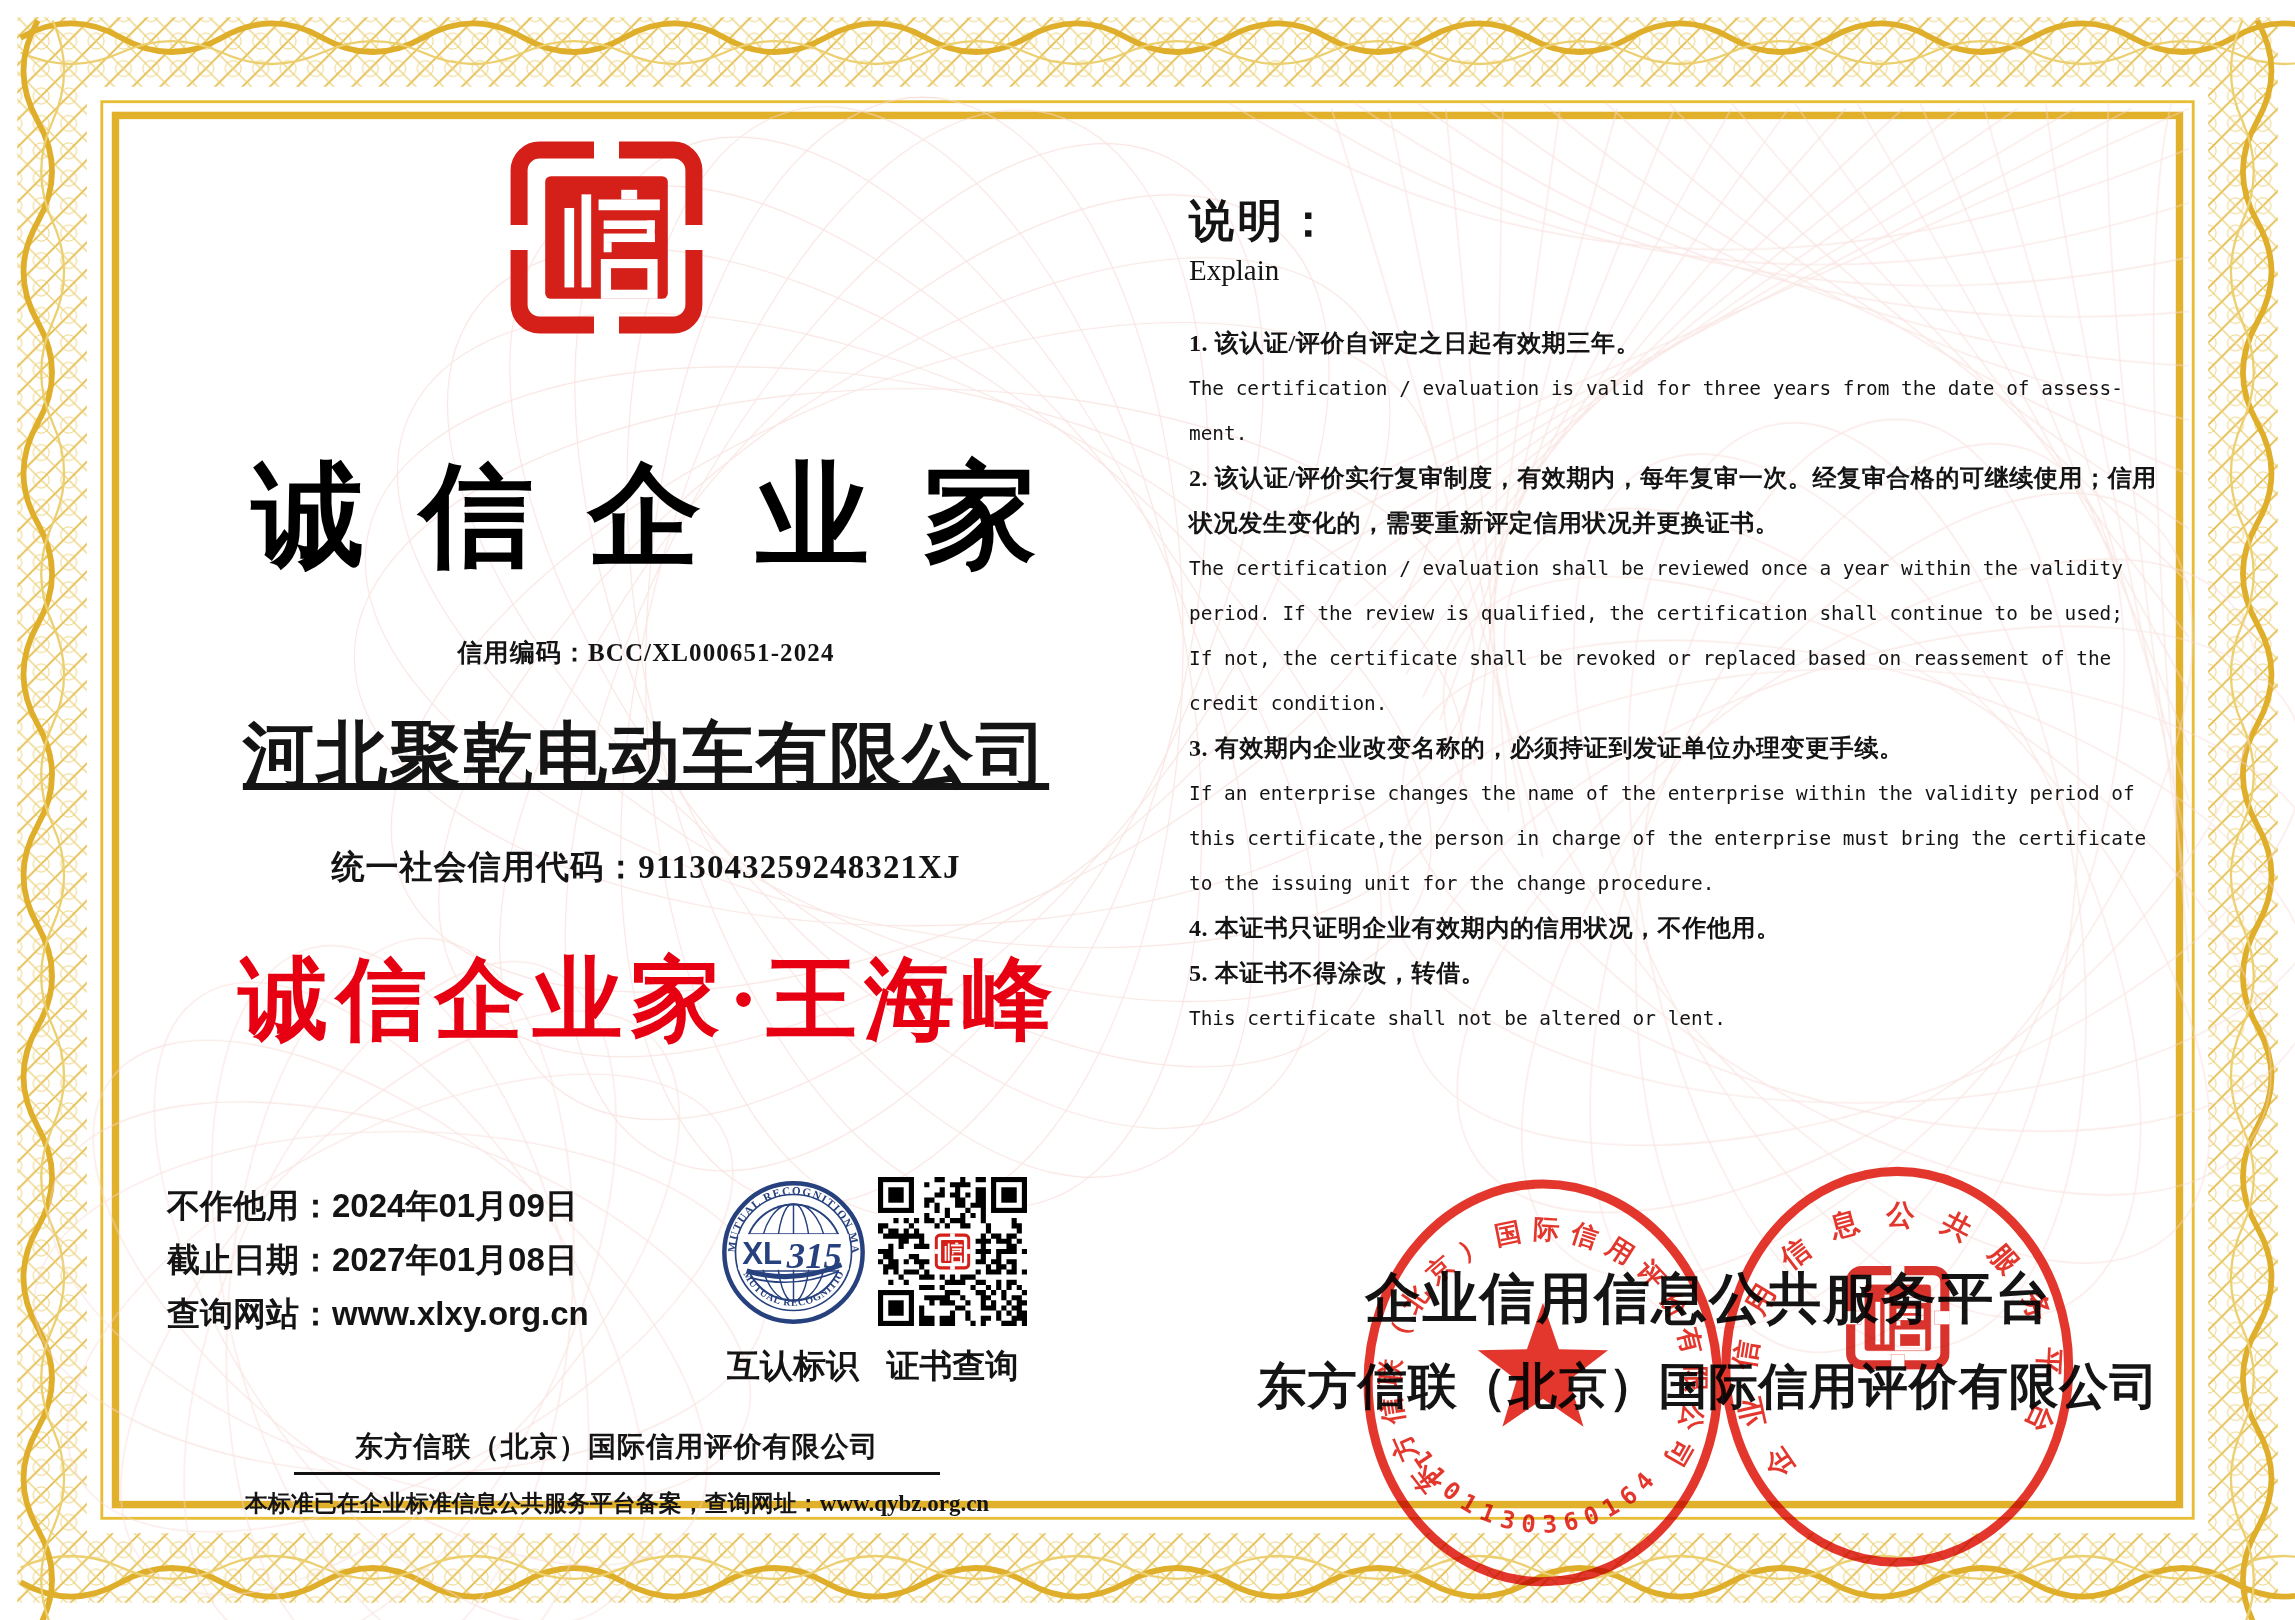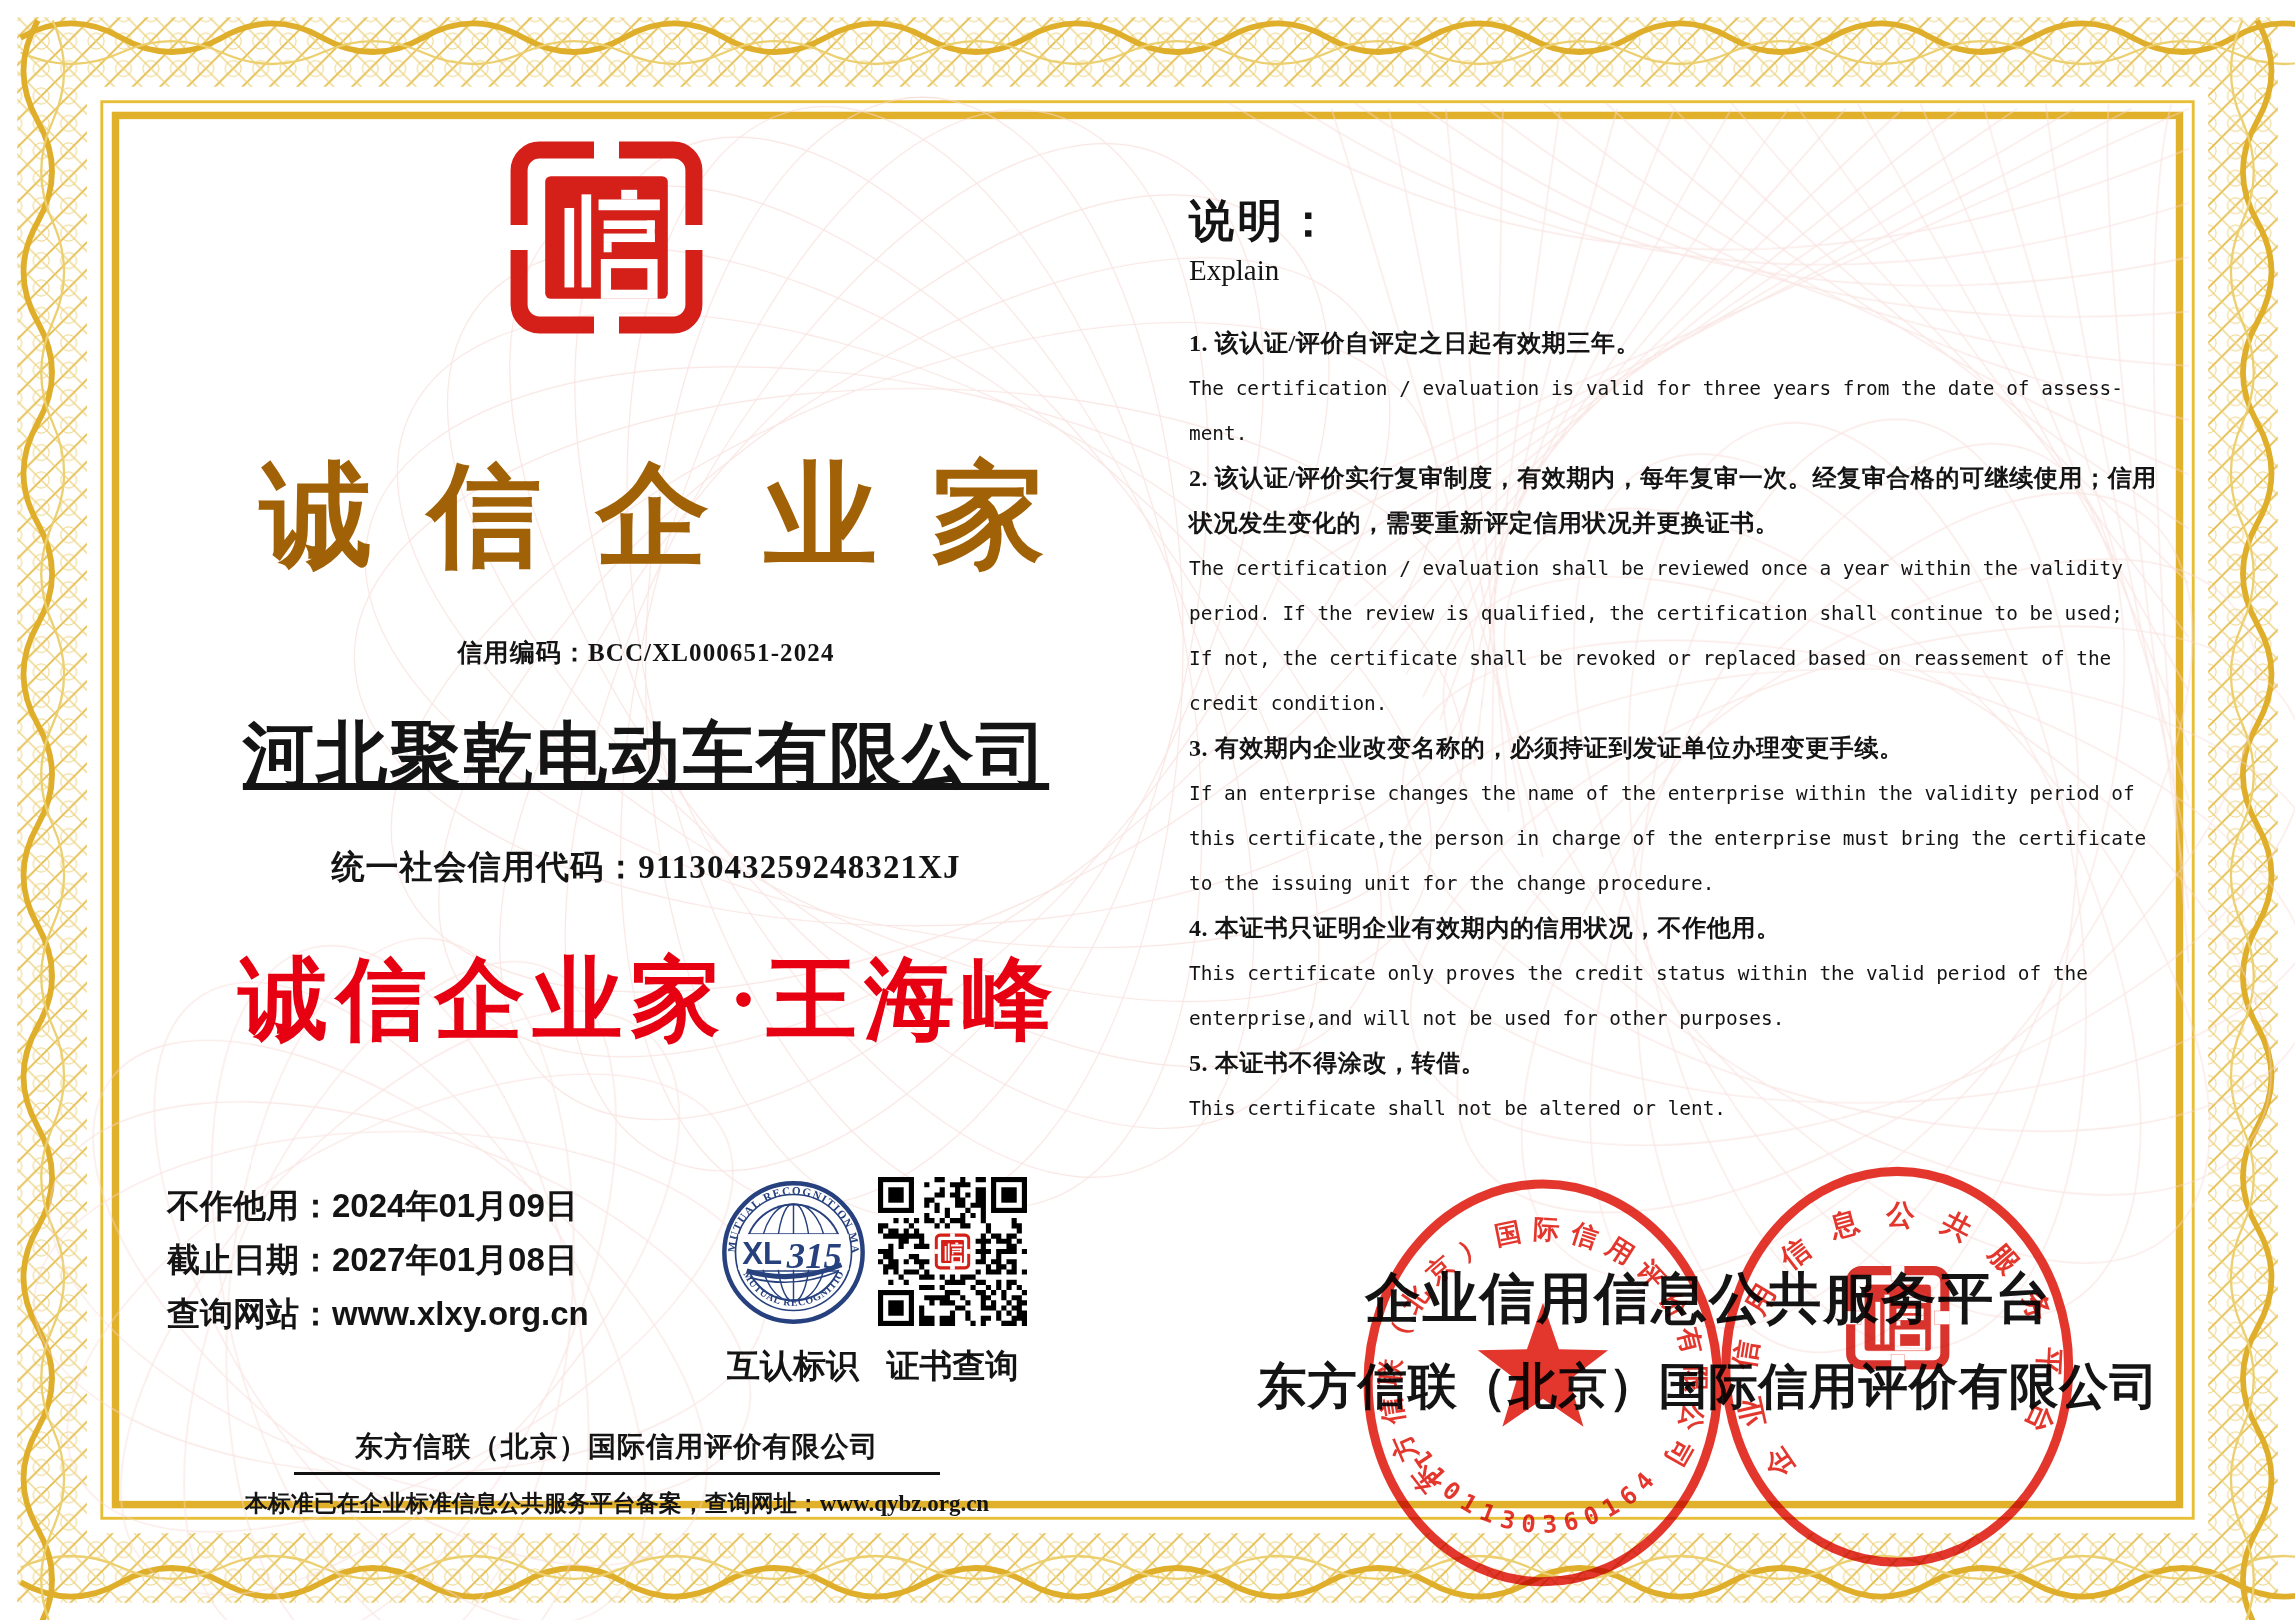--- a/index.html
+++ b/index.html
@@ -5,22 +5,22 @@
   html,body{margin:0;padding:0;background:#9a9a9a;}
   .cert{position:relative;width:2295px;height:1620px;background:#ffffff;overflow:hidden;
         font-family:"Liberation Serif",serif;color:#141414;}
   .layer{position:absolute;left:0;top:0;width:100%;height:100%;}
   .abs{position:absolute;}
   .ctr{text-align:center;}
   .serif{font-family:"Liberation Serif",serif;}
 
   
   .logo-wrap{left:510px;top:141px;width:193px;height:193px;}
-  .title{left:138px;top:440px;width:1029px;font-size:113px;font-weight:900;
-         font-family:Liberation Serif, serif;letter-spacing:55px;text-indent:55px;color:#a16207;}
+  .title{left:130px;top:440px;width:1029px;font-size:113px;font-weight:900;
+         font-family:Liberation Serif, serif;letter-spacing:55px;text-indent:55px;color:#000000;}
   .credit{left:143px;top:636px;width:1006px;font-size:25px;font-weight:700;letter-spacing:1.1px;}
   .company{left:143px;top:708px;width:1006px;font-size:71px;font-weight:700;letter-spacing:2.3px;text-decoration:underline;}
   .uscc{left:143px;top:845px;width:1006px;font-size:33px;font-weight:700;letter-spacing:1.1px;}
   .honoree{left:91px;top:939px;width:1109px;font-size:90px;font-weight:900;color:#e60012;
            letter-spacing:8px;text-indent:8px;}
   .dates{left:167px;top:1179px;width:572px;font-size:33px;font-weight:700;
          font-family:"Liberation Sans",sans-serif;}
   .dates .row{height:54px;line-height:54px;white-space:nowrap;}
   .mark-label{top:1344px;font-size:33px;font-weight:700;font-family:"Liberation Sans",sans-serif;}
   .lbl-mutual{left:713px;width:160px;}
@@ -284,22 +284,20 @@
 credit condition.</div>
     </div>
     <div class="ex-item">
       <div class="zh">3. 有效期内企业改变名称的，必须持证到发证单位办理变更手续。</div>
       <div class="en">If an enterprise changes the name of the enterprise within the validity period of
 this certificate,the person in charge of the enterprise must bring the certificate
 to the issuing unit for the change procedure.</div>
     </div>
     <div class="ex-item">
       <div class="zh">4. 本证书只证明企业有效期内的信用状况，不作他用。</div>
-      <div class="en">This certificate only proves the credit status within the valid period of the
-enterprise,and will not be used for other purposes.</div>
     </div>
     <div class="ex-item">
       <div class="zh">5. 本证书不得涂改，转借。</div>
       <div class="en">This certificate shall not be altered or lent.</div>
     </div>
   </div>
 
   <div class="abs endorse1 ctr">企业信用信息公共服务平台</div>
   <div class="abs endorse2 ctr">东方信联（北京）国际信用评价有限公司</div>
 

